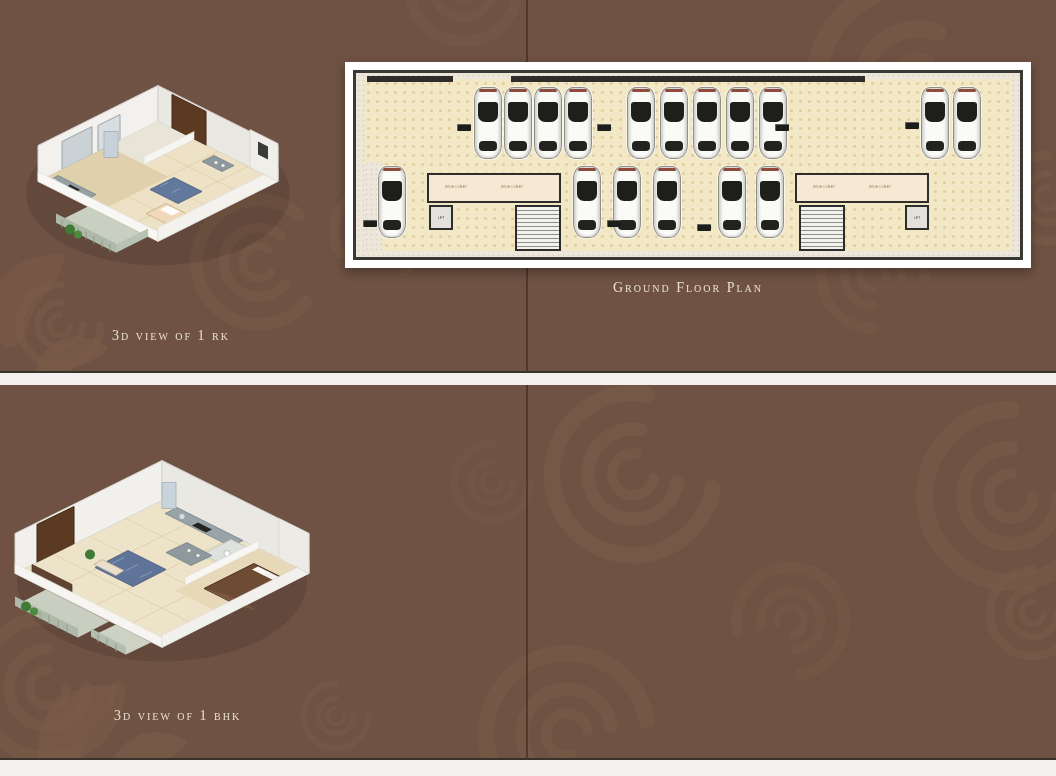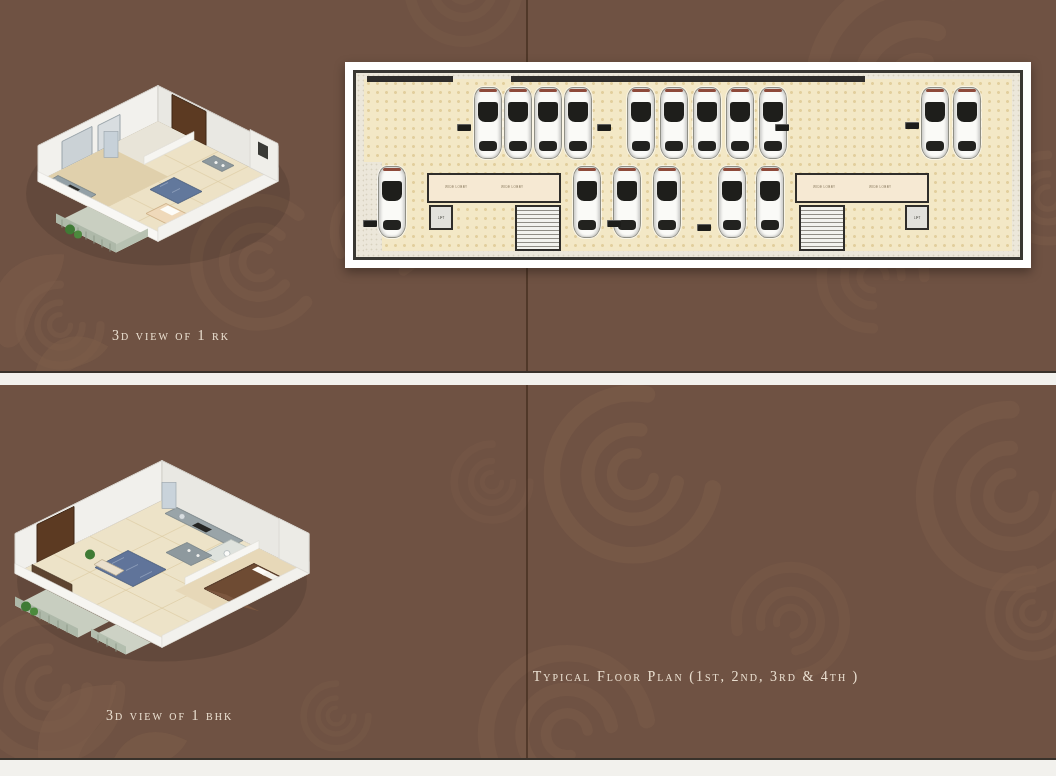--- a/index.html
+++ b/index.html
@@ -210,20 +210,21 @@
           </div>
           <div class="chip" style="left: 112px; top: 62px; width: 14px; height: 7px;"></div>
           <div class="chip" style="left: 252px; top: 62px; width: 14px; height: 7px;"></div>
           <div class="chip" style="left: 430px; top: 62px; width: 14px; height: 7px;"></div>
           <div class="chip" style="left: 560px; top: 60px; width: 14px; height: 7px;"></div>
           <div class="chip" style="left: 262px; top: 158px; width: 14px; height: 7px;"></div>
           <div class="chip" style="left: 352px; top: 162px; width: 14px; height: 7px;"></div>
           <div class="chip" style="left: 18px; top: 158px; width: 14px; height: 7px;"></div>
         </div>
     </div>
+    <div class="caption cap-center" style="left:345px;top:280px;width:686px">Ground Floor Plan</div>
   </section>
 
   <div class="band"></div>
 
   <section class="panel panel-bottom">
     <svg class="decor" width="1056" height="373" viewBox="0 0 1056 373">
       <use href="#swirl" transform="translate(560,-15) scale(1.5) rotate(10)" stroke="#7B5C49" opacity=".6"></use>
       <use href="#swirl" transform="translate(915,15) scale(1.6)" stroke="#7B5C49" opacity=".5"></use>
       <use href="#swirl" transform="translate(985,180) scale(0.8)" stroke="#7B5C49" opacity=".5"></use>
       <use href="#swirl" transform="translate(450,55) scale(0.7)" stroke="#7B5C49" opacity=".35"></use>
@@ -268,19 +269,18 @@
       <polygon points="297,117 297,77 267,62 267,102" fill="#ECEBE6" stroke="#D8D6D0" stroke-width=".8"></polygon>
       <polygon points="34,133 97,165 66,181 3,149" fill="#C8CEC0"></polygon>
       <polygon points="3,149 66,181 66,172 3,140" fill="#AEB9A9"></polygon>
       <path d="M10,146 l0,8 M19,150 l0,8 M28,155 l0,8 M37,159 l0,8 M46,164 l0,8 M55,168 l0,8" stroke="#8F9B8A" stroke-width="1"></path>
       <circle cx="14" cy="150" r="5" fill="#3F7B35"></circle>
         <circle cx="22" cy="155" r="4" fill="#4C8A3D"></circle>
       <polygon points="104,168 139,186 114,198 79,180" fill="#CDD2C5"></polygon>
       <polygon points="79,180 114,198 114,190 79,172" fill="#B3BEAE"></polygon>
       <path d="M86,178 l0,8 M95,182 l0,8 M104,187 l0,8" stroke="#8F9B8A" stroke-width="1"></path>
     </svg>
-    <div class="caption" style="left:106px;top:323px">3d view of 1 bhk</div>
-
-    <div class="caption cap-center" style="left:356px;top:284px;width:680px">Typical Floor Plan  (1st, 2nd, 3rd &amp; 4th )</div>
+    <div class="caption" style="left:114px;top:323px">3d view of 1 bhk</div>
+
   </section>
 
   <div class="bottom-strip"></div>
 </div>
 
 </body></html>

